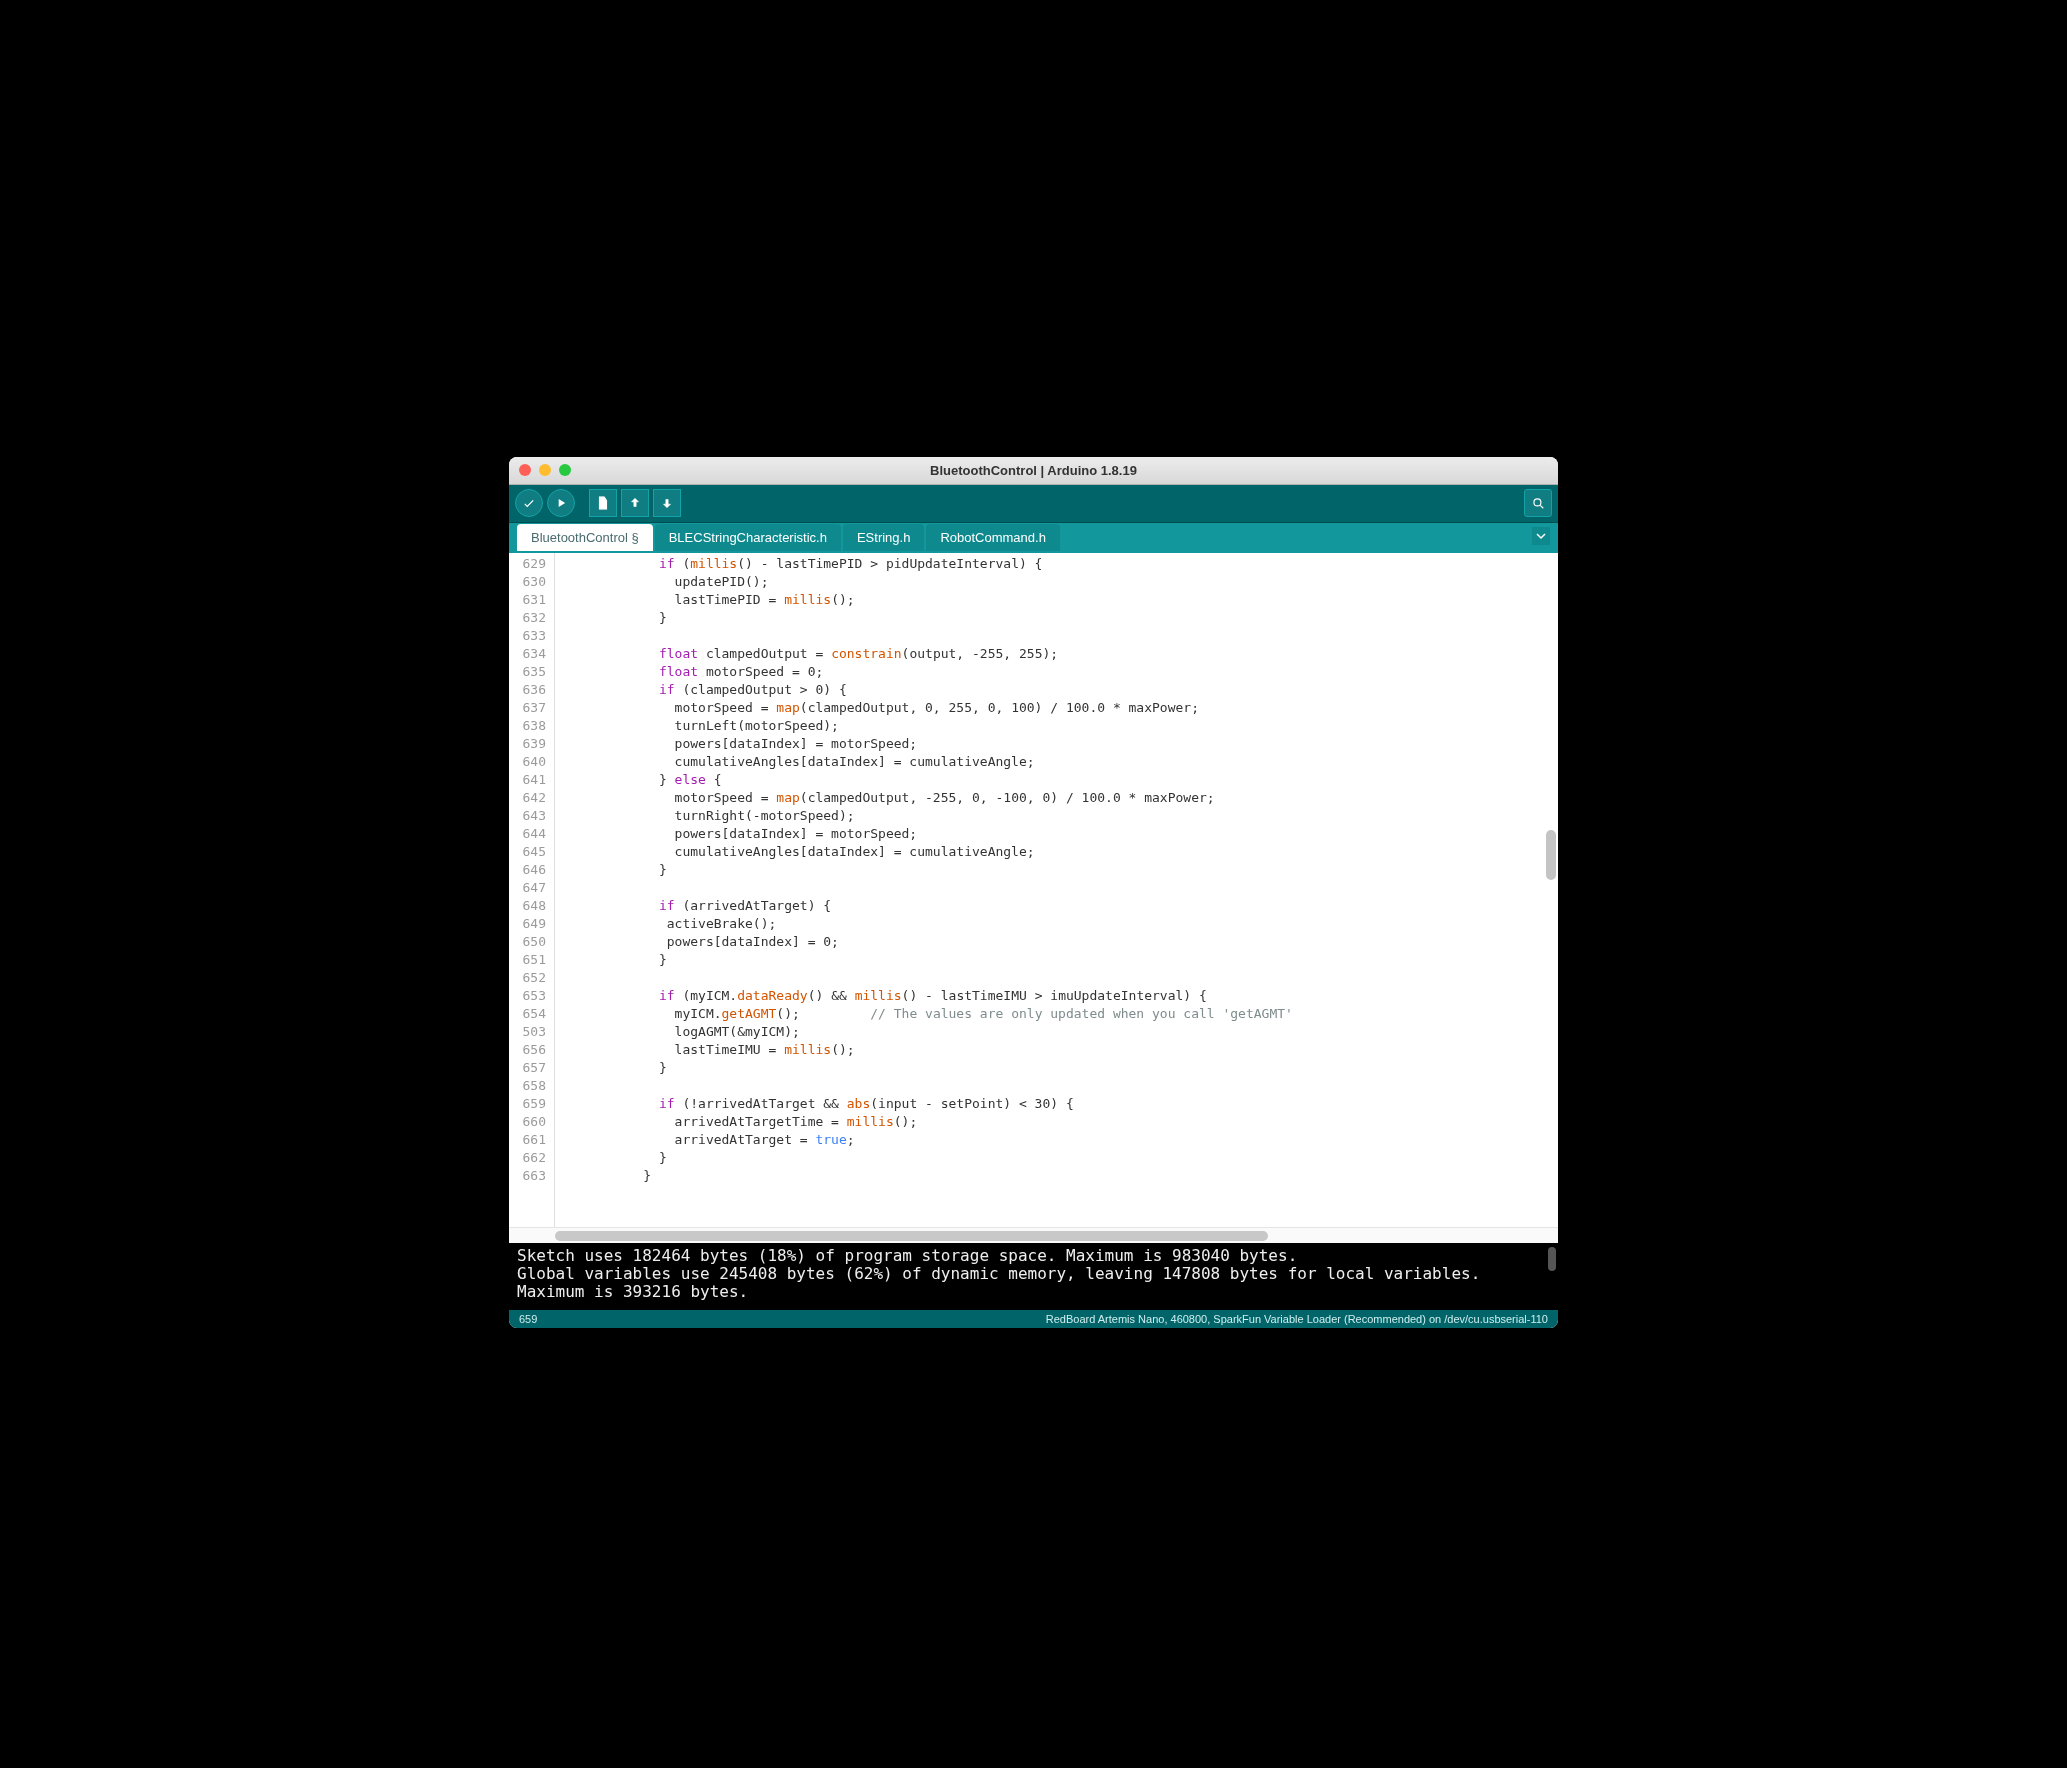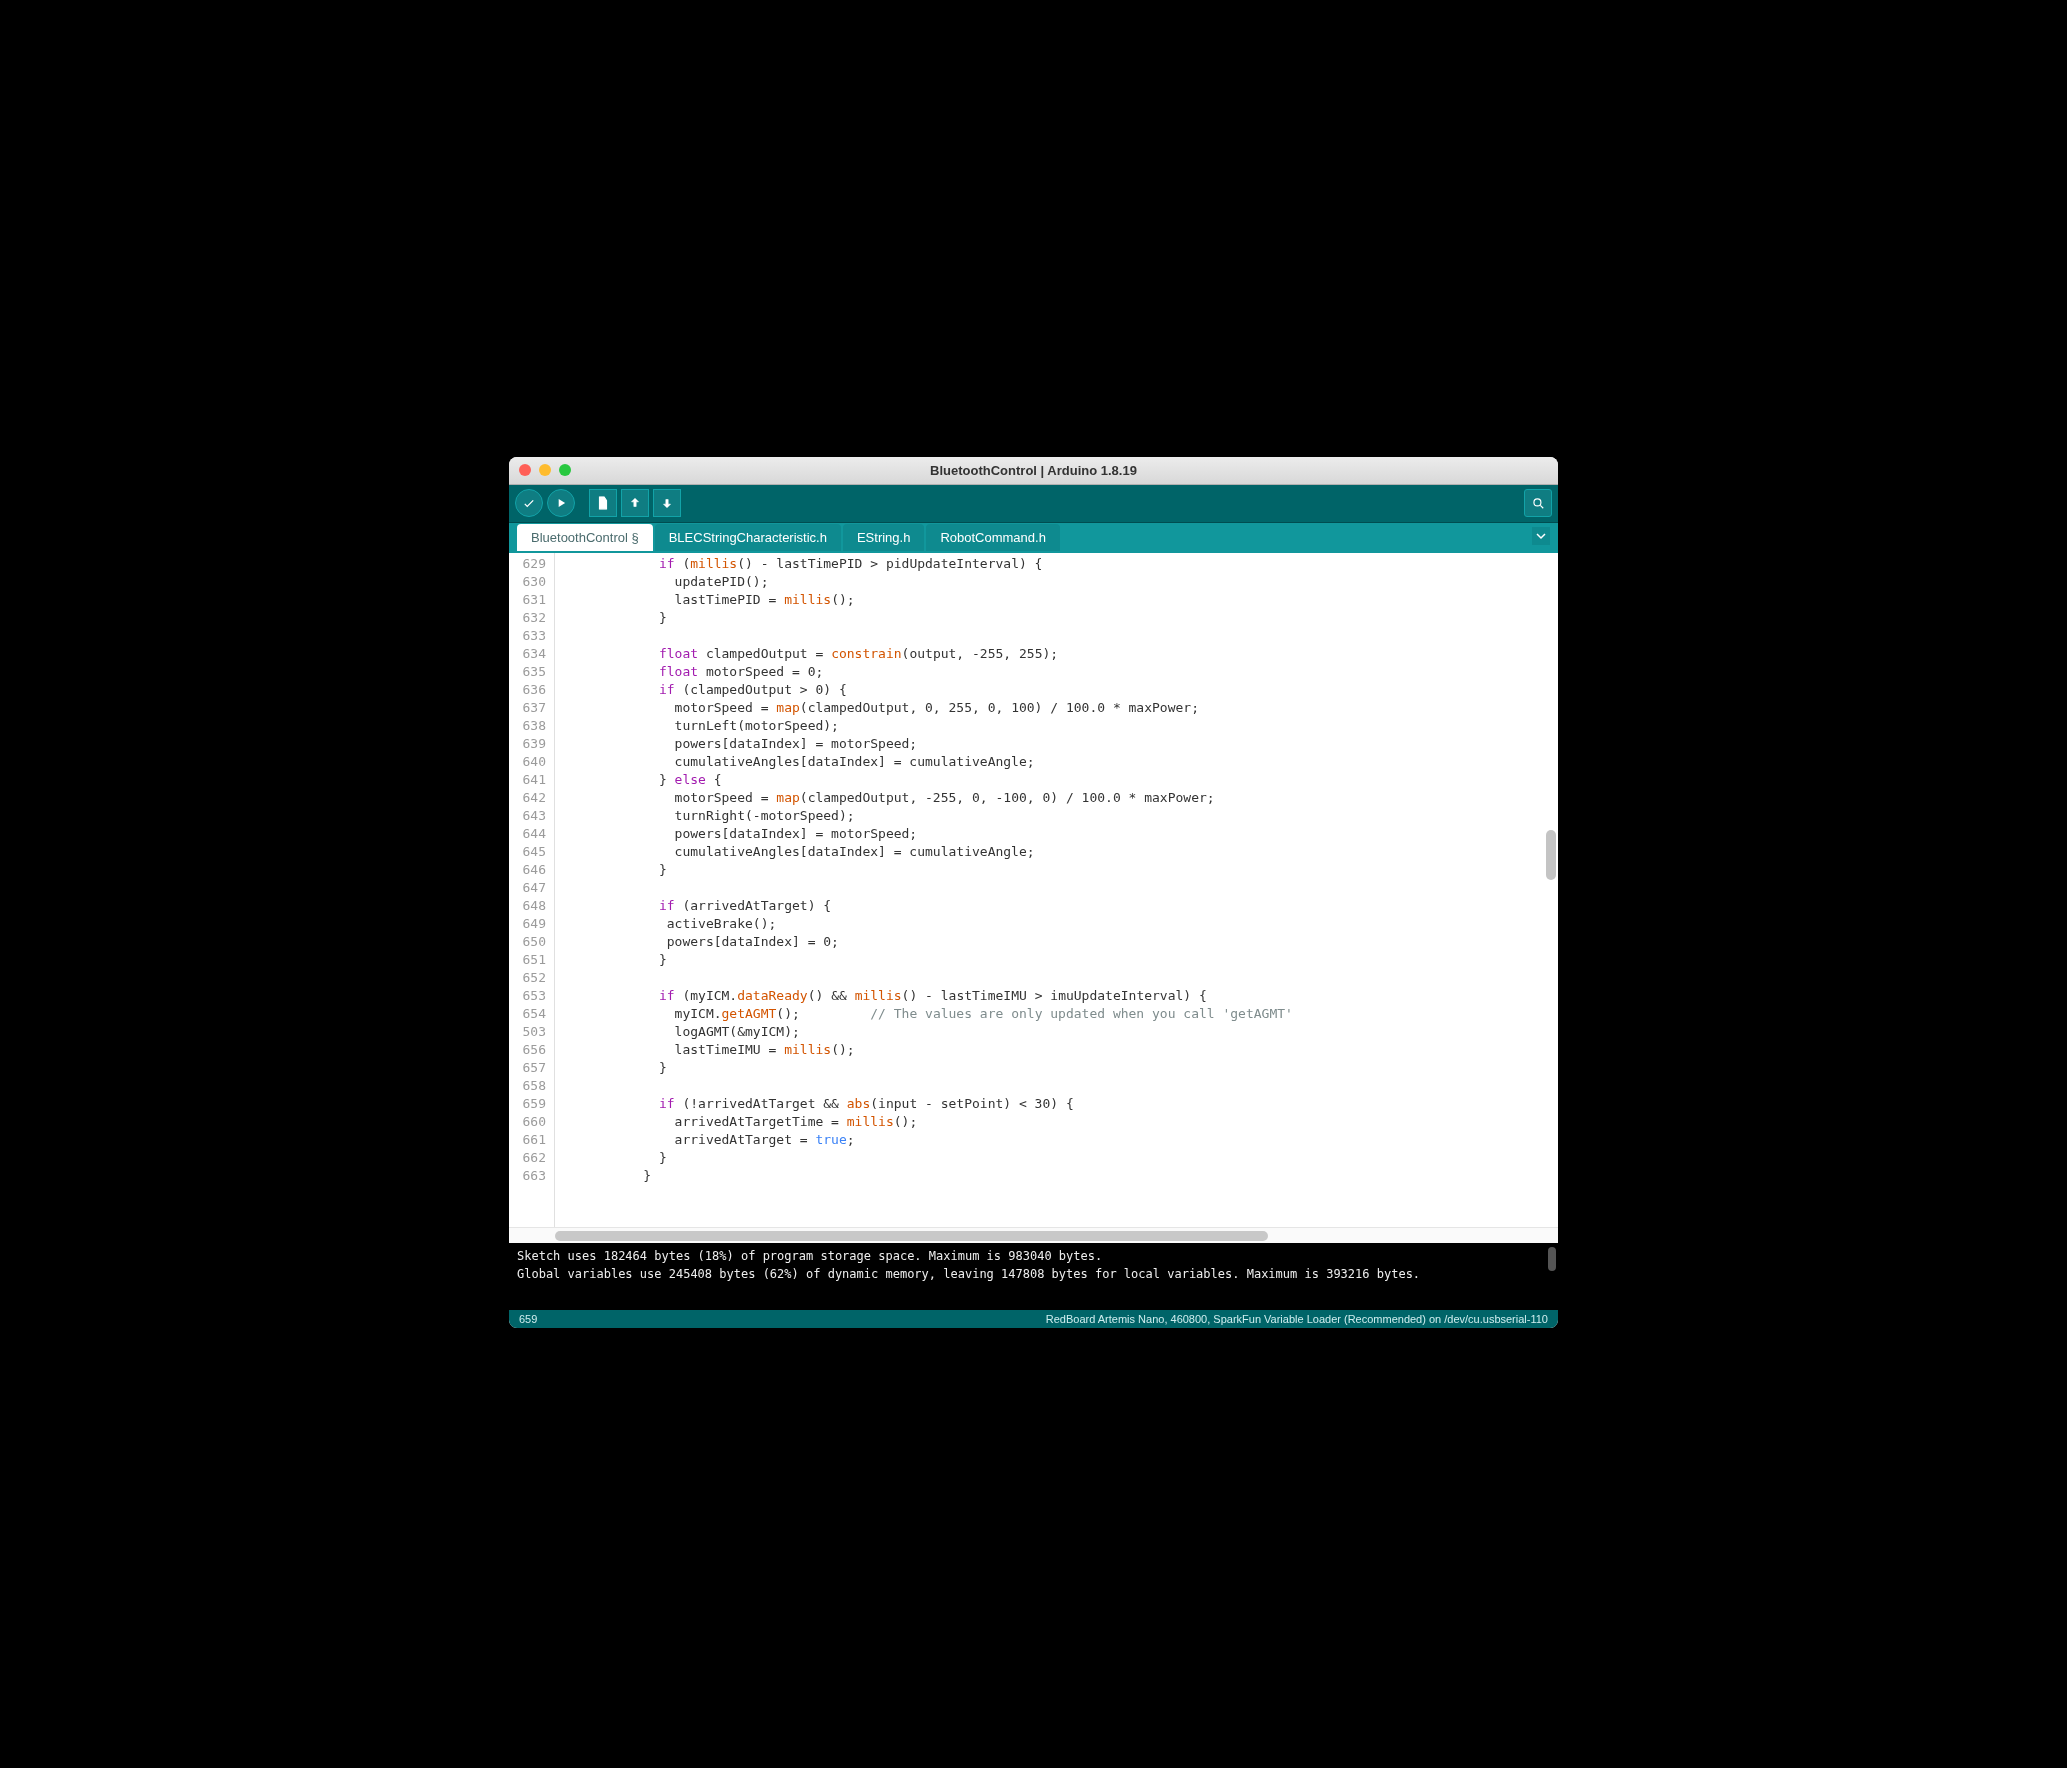--- a/index.html
+++ b/index.html
@@ -181,21 +181,21 @@
     background: #11979c;
     color: #bff5f7;
     font-size: 13px;
     padding: 4px 10px;
     font-style: italic;
   }
   .console {
     background: #000;
     color: #eee;
     font-family: "Menlo","Monaco",monospace;
-    font-size: 12px;
+    font-size: 16px;
     line-height: 18px;
     padding: 4px 8px;
     height: 67px;
     overflow: hidden;
     position: relative;
   }
   .console-scroll {
     position: absolute;
     right: 2px; top: 4px;
     width: 8px; height: 24px;

